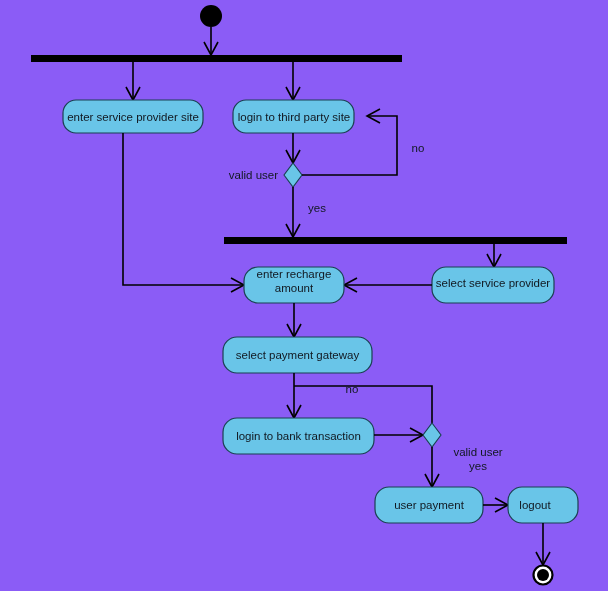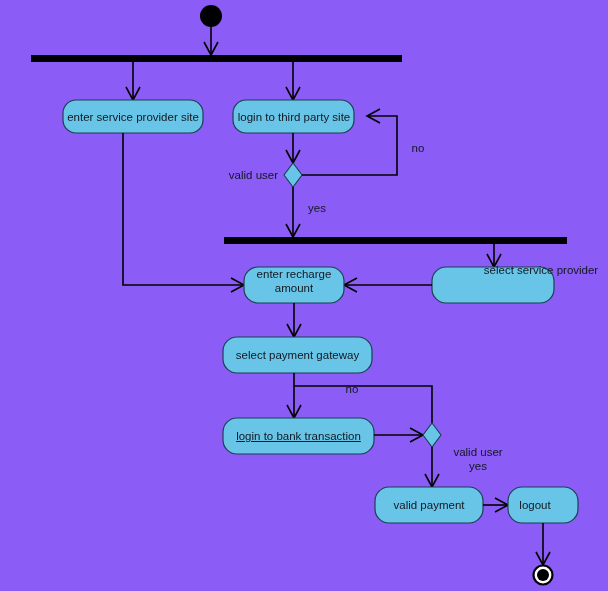--- a/index.html
+++ b/index.html
@@ -237,31 +237,31 @@
   <div class="node-text" style="left:63px; top:100px; width:140px; height:33px;">enter service provider site</div>
 
   <div class="node-text" style="left:233px; top:100px; width:122px; height:33px;">login to third party site</div>
 
   <div class="guard-text guard-left" style="left:214px; top:168px; width:64px;">valid user</div>
 
   <div class="guard-text guard-right" style="left:403px; top:141px; width:30px;">no</div>
 
   <div class="guard-text guard-right" style="left:302px; top:201px; width:30px;">yes</div>
 
-  <div class="node-text" style="left:432px; top:254px; width:122px; height:32px;margin-left:48px;">select service provider</div>
+  <div class="node-text" style="left:432px; top:267px; width:122px; height:32px;">select service provider</div>
 
   <div class="node-text" style="left:244px; top:267px; width:100px; height:28px;">enter recharge
 amount</div>
 
   <div class="node-text" style="left:223px; top:337px; width:149px; height:36px;">select payment gateway</div>
 
   <div class="guard-text guard-right" style="left:337px; top:382px; width:30px;">no</div>
 
-  <div class="node-text" style="left:223px; top:418px; width:151px; height:36px;text-decoration:underline;">login to bank transaction</div>
+  <div class="node-text" style="left:223px; top:418px; width:151px; height:36px;">login to bank transaction</div>
 
   <div class="guard-text guard-right" style="left:443px; top:445px; width:70px;">valid user
 yes</div>
 
-  <div class="node-text" style="left:375px; top:487px; width:108px; height:36px;">valid payment</div>
+  <div class="node-text" style="left:375px; top:487px; width:108px; height:36px;">user payment</div>
 
   <div class="node-text" style="left:508px; top:487px; width:54px; height:36px;">logout</div>
 
 </div>
 
 </body></html>

